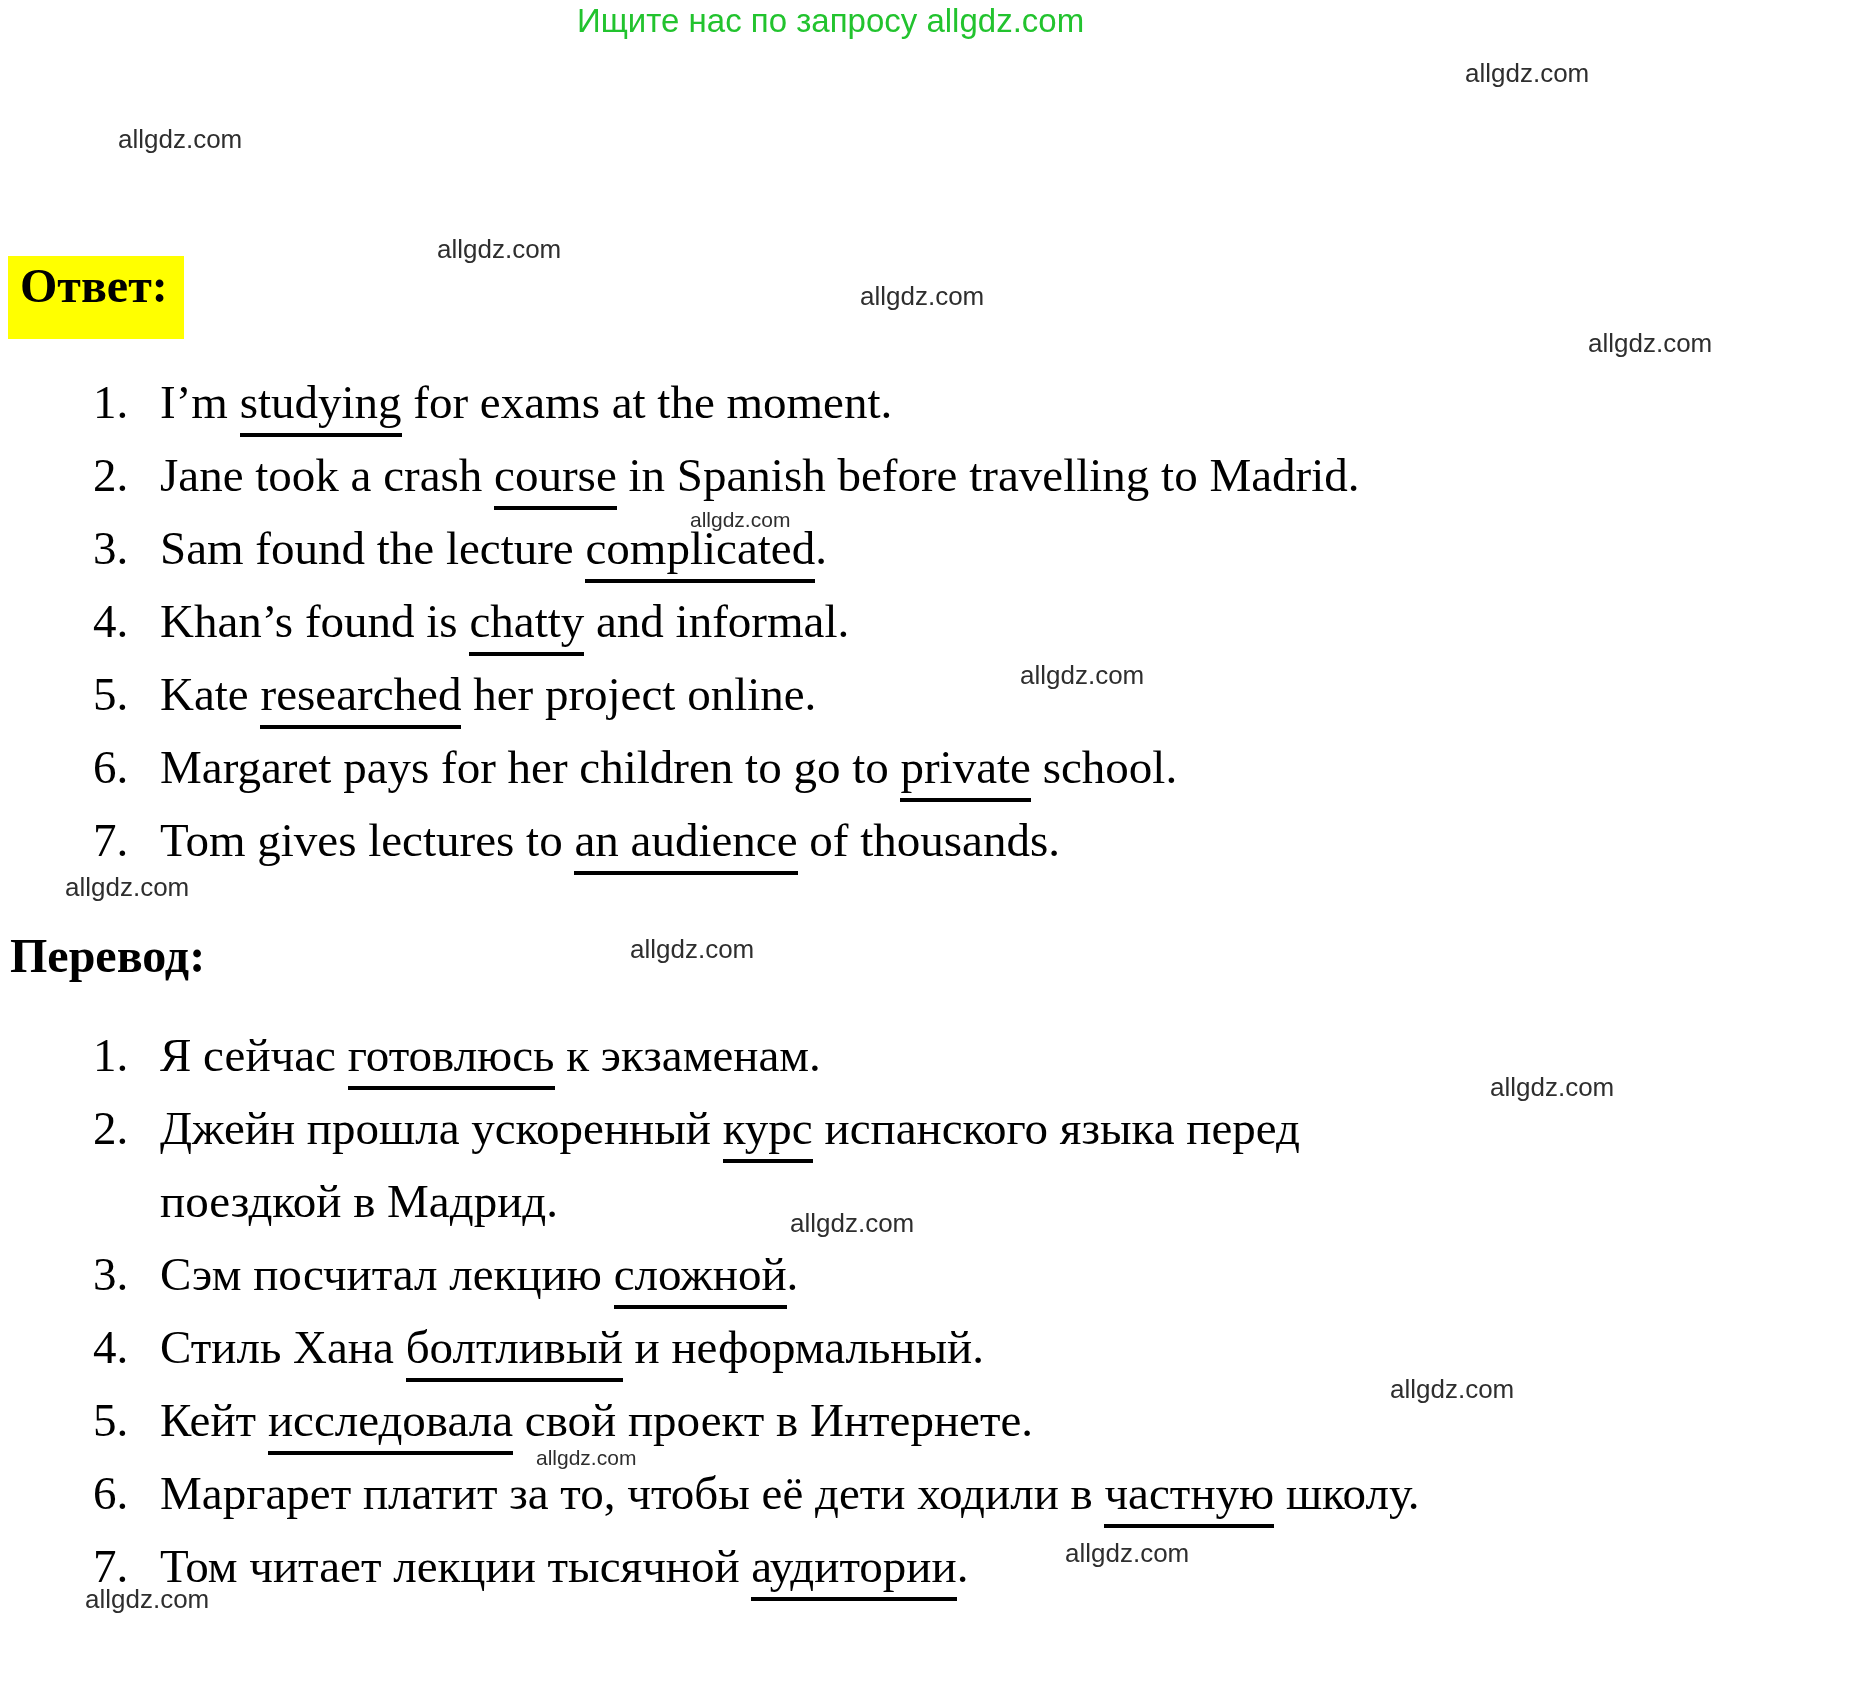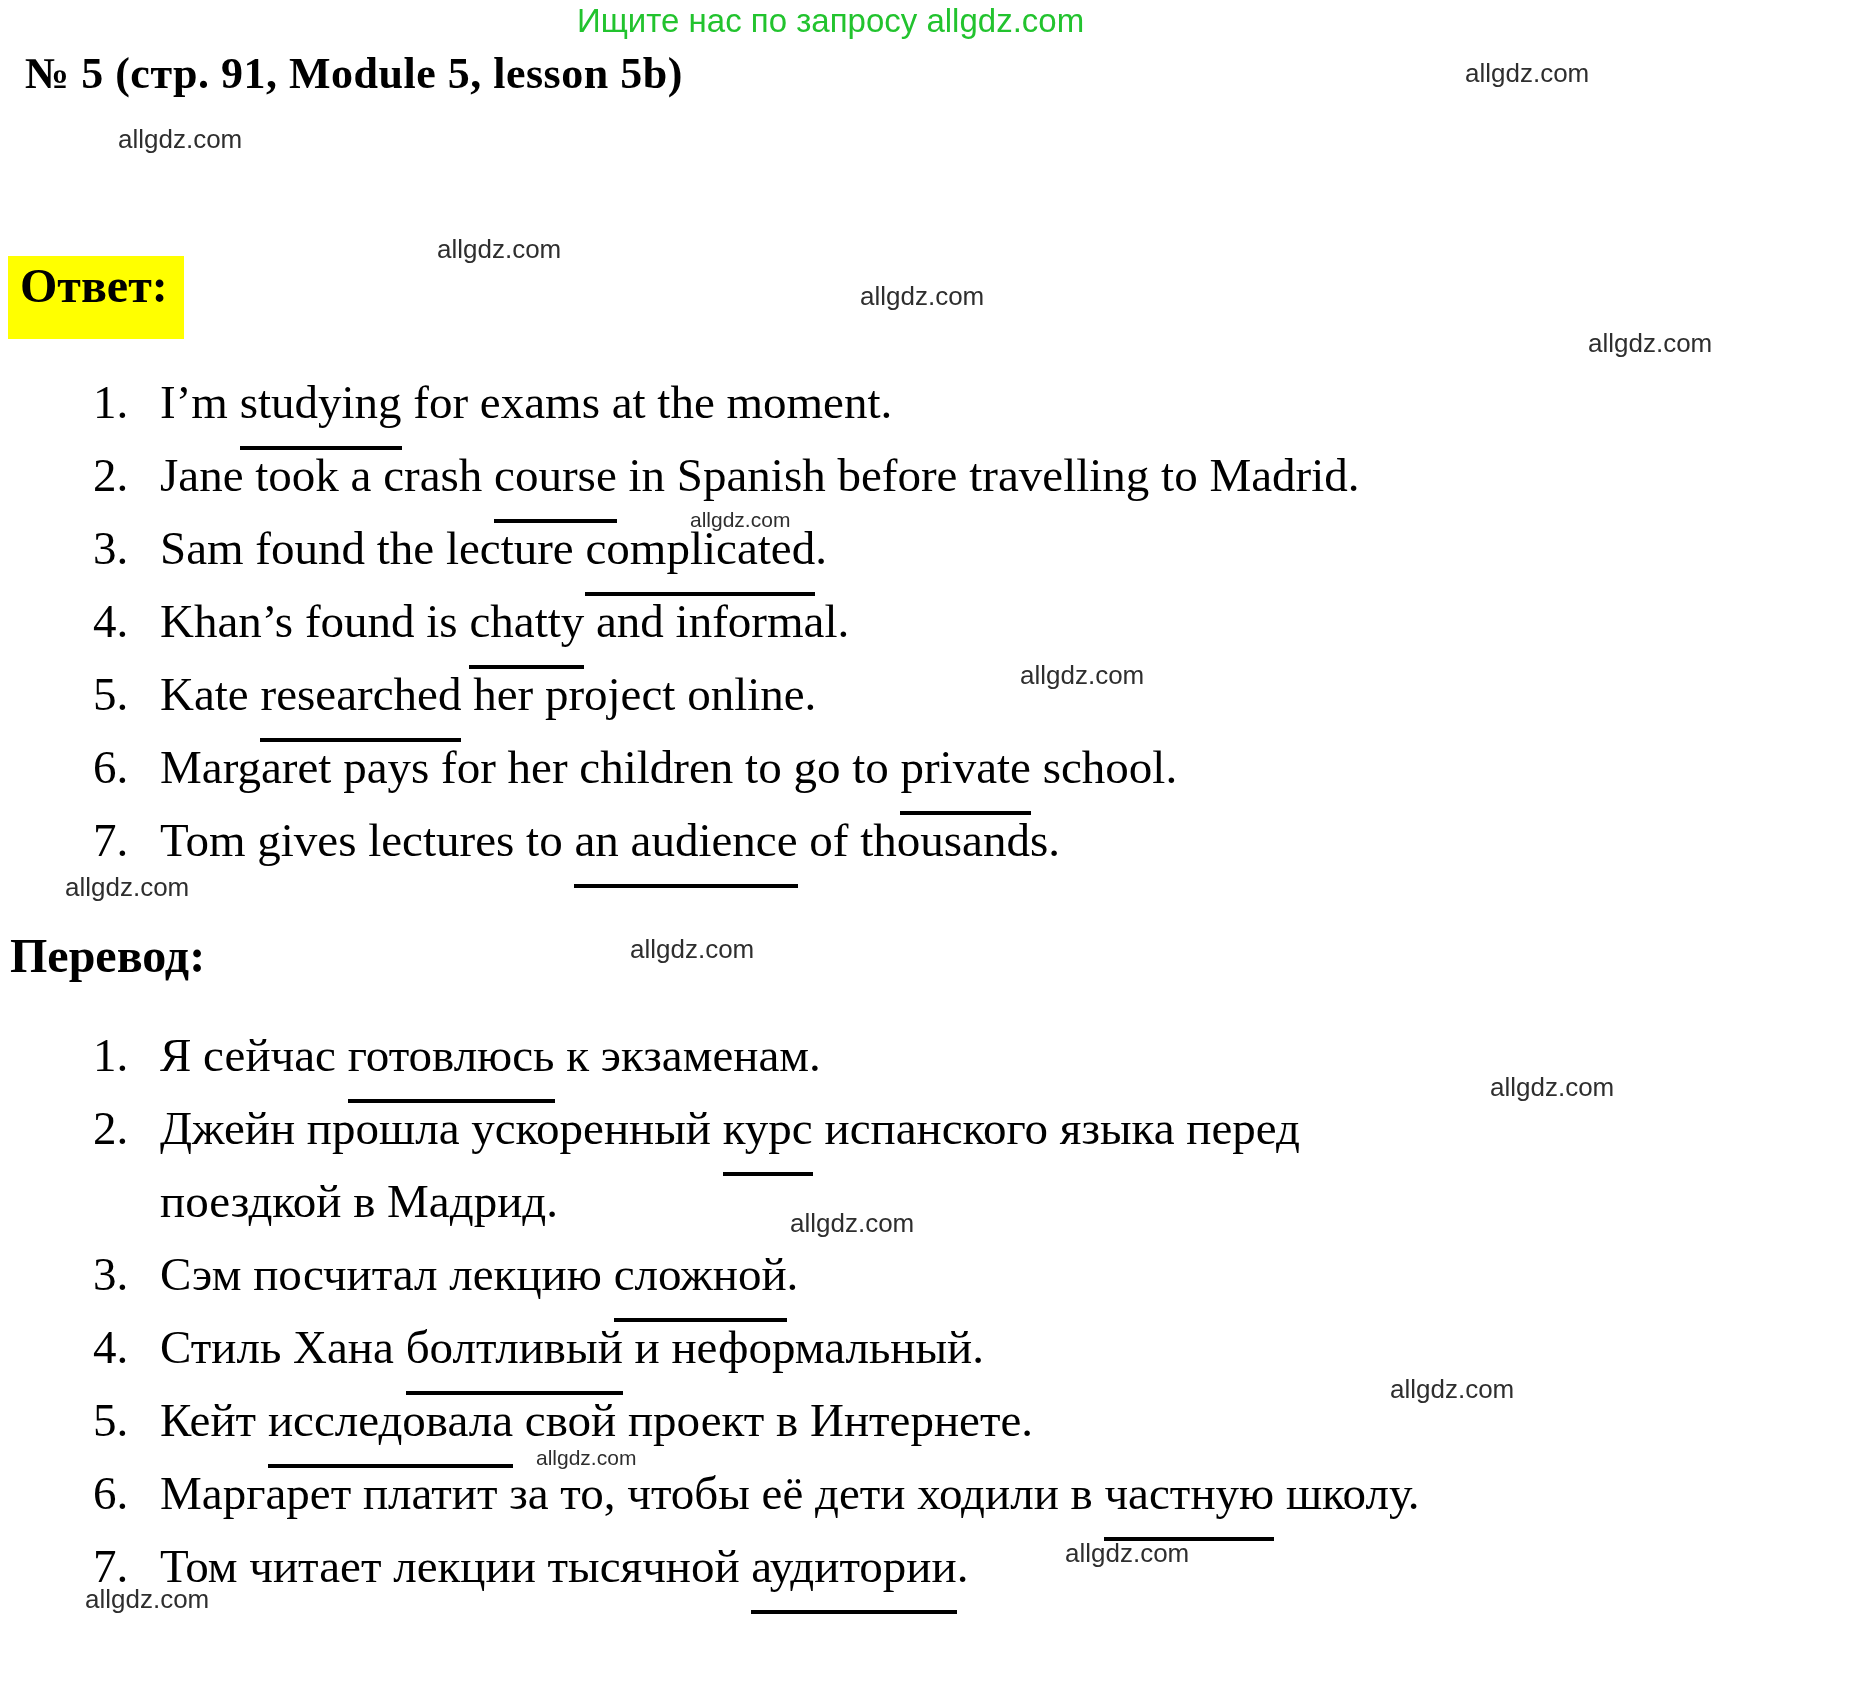--- a/index.html
+++ b/index.html
@@ -75,21 +75,21 @@
     line-height: 73px;
     white-space: pre-wrap;
   }
   ol.items li::before {
     content: counter(n) ".";
     position: absolute;
     left: 93px; top: 0;
   }
   .u {
     border-bottom: 4px solid #000000;
-    padding-bottom: 18px;
+    padding-bottom: 5px;
   }
 
   .wm {
     position: absolute;
     font-family: "Liberation Sans", sans-serif;
     font-size: 26px;
     color: #2e2e2e;
     white-space: nowrap;
   }
   .wm.small { font-size: 21px; }
@@ -105,21 +105,20 @@
 </style>
 </head>
 <body>
 
 <div id="page">
 
   <div class="promo">Ищите нас по запросу allgdz.com</div>
 
   <div class="wm" style="left:1465px; top:58px;">allgdz.com</div>
 
-  <div class="heading">№ 5 (стр. 91, Module 5, lesson 5b)</div>
 
   <div class="wm" style="left:118px; top:124px;">allgdz.com</div>
 
 
   <div class="wm" style="left:437px; top:234px;">allgdz.com</div>
 
   <div class="label-answer">Ответ:</div>
 
   <div class="wm" style="left:860px; top:281px;">allgdz.com</div>
   <div class="wm" style="left:1588px; top:328px;">allgdz.com</div>

